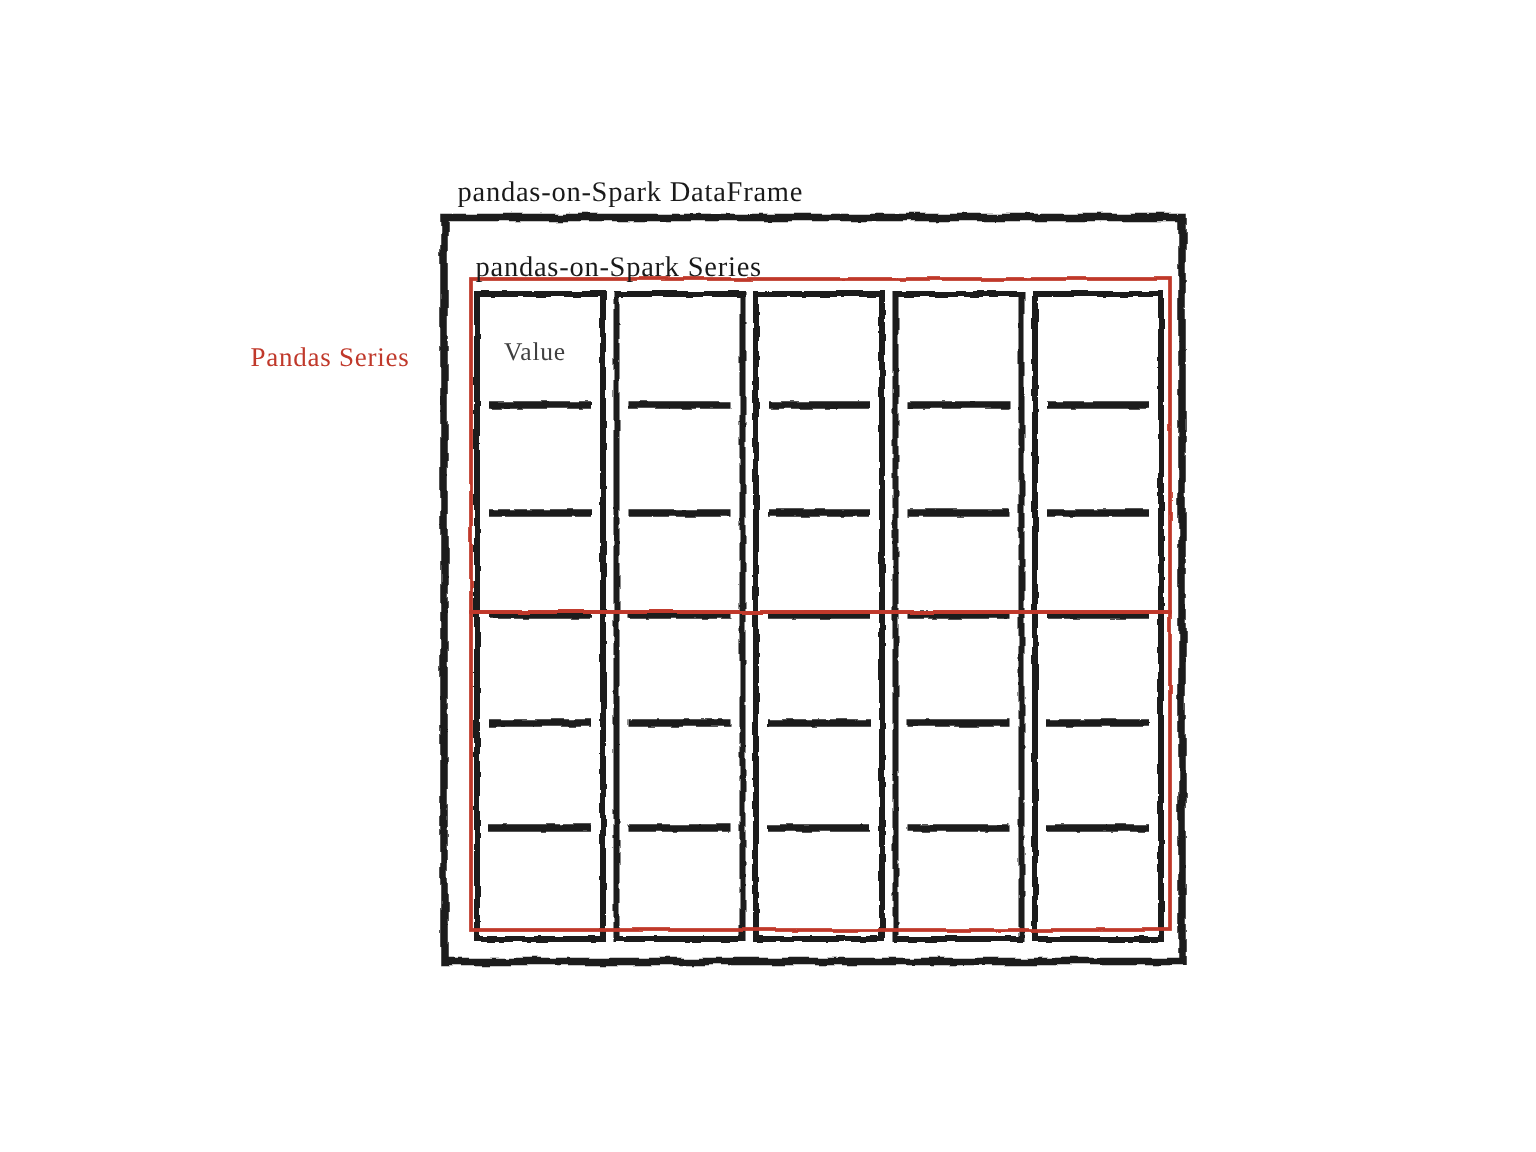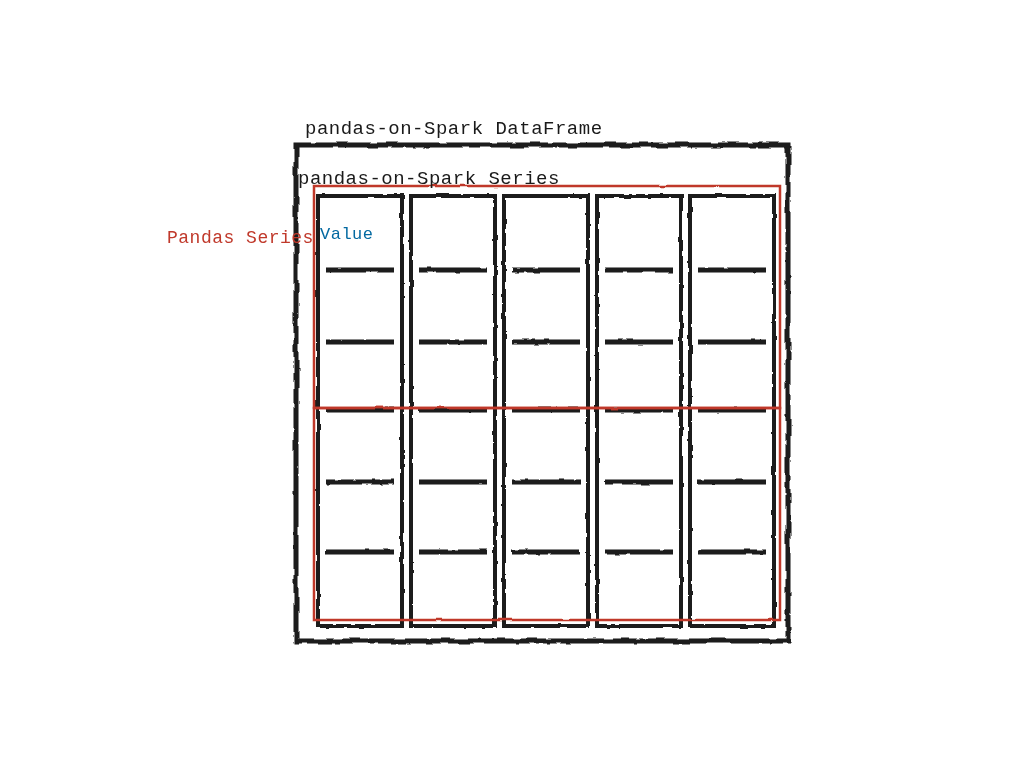--- a/index.html
+++ b/index.html
@@ -19,47 +19,47 @@
     position: absolute;
     left: 0;
     top: 0;
     width: 1024px;
     height: 768px;
   }
 
   .label {
     position: absolute;
     white-space: nowrap;
-    font-family: Liberation Mono, monospace;
+    font-family: Liberation Serif, serif;
     letter-spacing: 0.5px;
   }
 
   #label-dataframe {
     left: 305px;
     top: 118px;
     font-size: 19px;
     color: #1a1a1a;
   }
   #label-series {
-    left: 298px;
+    left: 317px;
     top: 168px;
     font-size: 19px;
     color: #1a1a1a;
   }
   #label-pandas-series {
     left: 167px;
     top: 228px;
     font-size: 18px;
     color: #c0392b;
   }
   #label-value {
-    left: 320px;
+    left: 336px;
     top: 225px;
     font-size: 17px;
-    color: #0369a1;
+    color: #404040;
   }
 </style>
 </head>
 <body>
 
 <svg id="diagram" viewBox="0 0 1024 768">
   <defs>
     <filter id="rough" x="-20%" y="-20%" width="140%" height="140%">
       <feTurbulence type="fractalNoise" baseFrequency="0.055" numOctaves="3" seed="7" result="noise"></feTurbulence>
       <feDisplacementMap in="SourceGraphic" in2="noise" scale="4.2" xChannelSelector="R" yChannelSelector="G"></feDisplacementMap>

